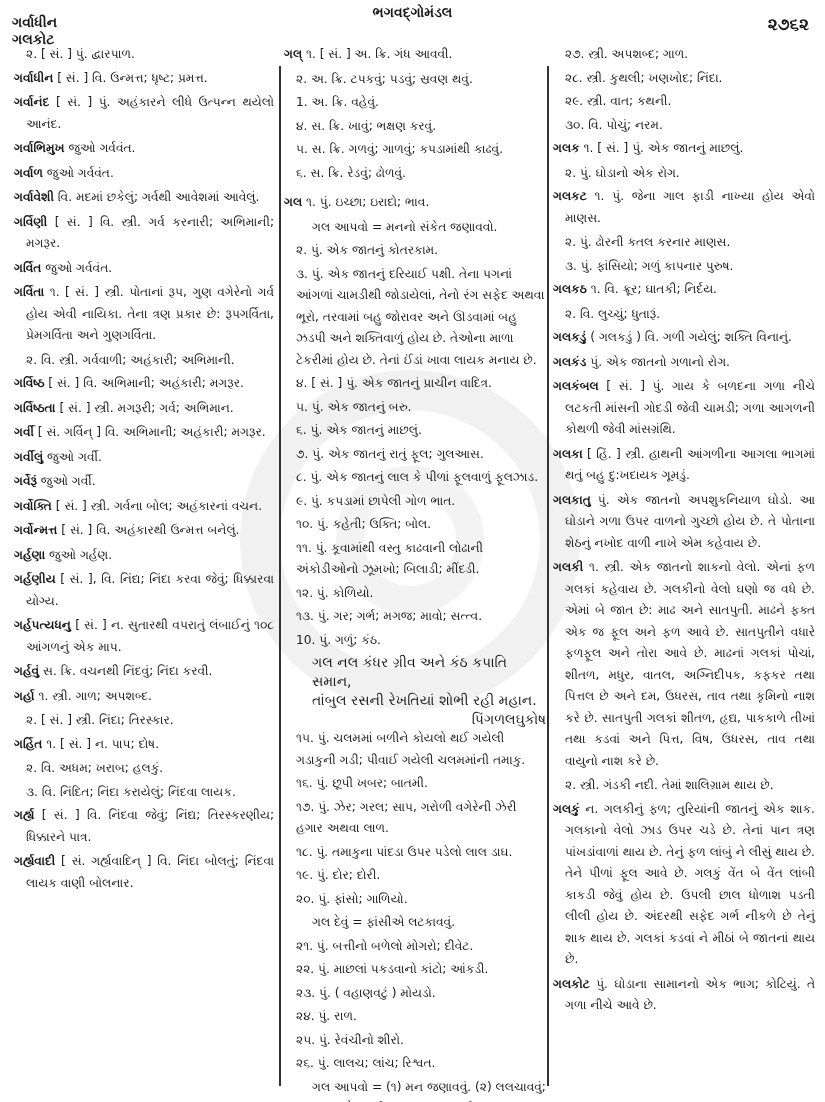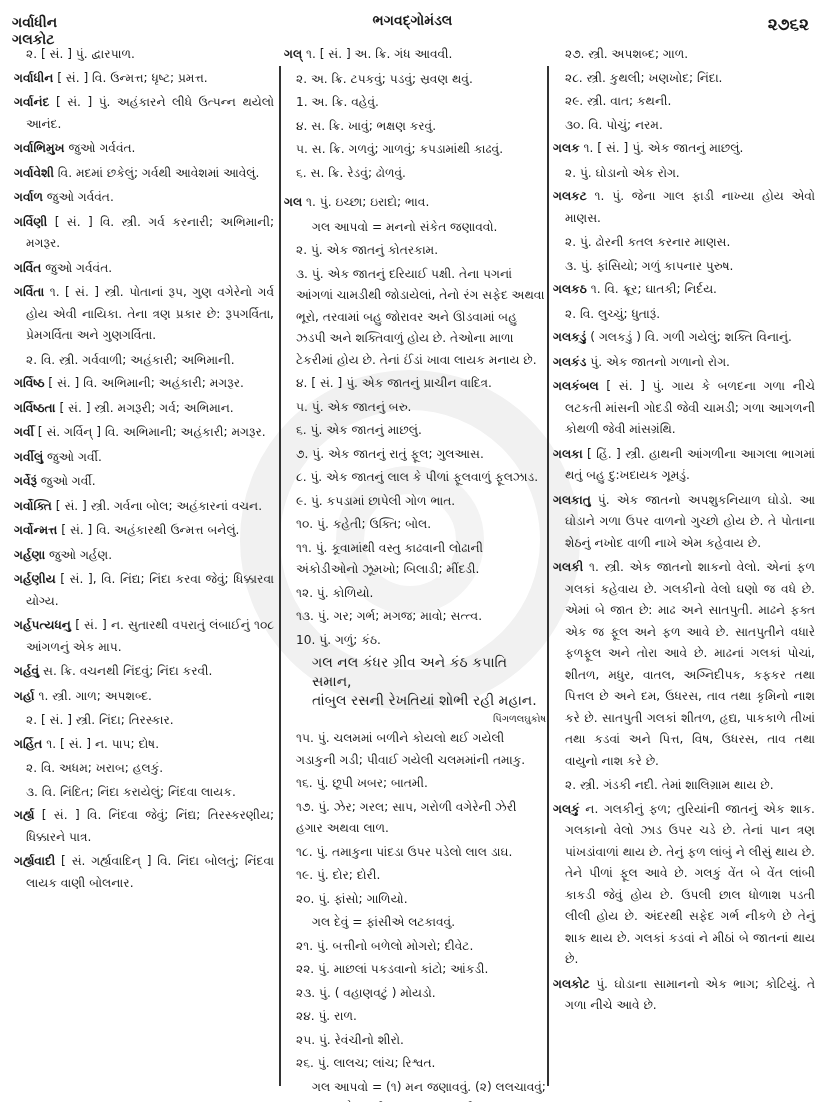--- a/index.html
+++ b/index.html
@@ -6,37 +6,37 @@
   body {
     width: 825px; height: 1102px; position: relative; overflow: hidden;
     font-family: "DejaVu Sans", sans-serif; color: #1a1a1a;
   }
   .watermark {
     position: absolute; left: 230px; top: 360px; width: 360px; height: 360px;
     pointer-events: none;
   }
   .header { position: absolute; top: 0; left: 0; width: 825px; height: 58px; }
   .hdr-left { position: absolute; left: 12px; top: 14px; font-weight: bold; font-size: 14px; line-height: 17px; }
-  .hdr-center { position: absolute; left: 0; width: 825px; top: 12px; text-align: center; font-weight: bold; font-size: 14px; }
+  .hdr-center { position: absolute; left: 0; width: 825px; top: 4px; text-align: center; font-weight: bold; font-size: 14px; }
   .hdr-right { position: absolute; right: 16px; top: 14px; font-weight: bold; font-size: 17px; }
   .col {
     position: absolute; top: 44px; bottom: 0;
     font-size: 12.2px; line-height: 21.5px;
   }
   .col1 { left: 14px; width: 260px; }
   .col2 { left: 284px; width: 262px; }
   .col3 { left: 553px; width: 262px; }
   .rule { position: absolute; top: 66px; width: 1.5px; background: #333; }
   .rule1 { left: 279px; height: 1020px; }
   .rule2 { left: 547px; height: 1020px; }
   .entry { margin: 0 0 3px 0; text-indent: 0; padding-left: 12px; text-indent: -12px; text-align: justify; }
   .sub { padding-left: 12px; text-indent: 0; margin: 0 0 2px 0; }
   .hw { font-weight: bold; }
   .quote { padding-left: 28px; font-size: 14px; line-height: 19px; margin: 0; }
-  .cite { text-align: right; font-size: 10px; line-height: 18px; margin: 0; }
+  .cite { text-align: right; font-size: 14px; line-height: 18px; margin: 0; }
   .idiom { padding-left: 28px; margin: 0 0 2px 0; }
   .gap { height: 6px; }
 </style>
 </head>
 <body>
 
 <svg class="watermark" viewBox="0 0 360 360">
   <circle cx="180" cy="180" r="150" fill="none" stroke="#f1f1f1" stroke-width="40"></circle>
   <circle cx="180" cy="180" r="60" fill="none" stroke="#f3f3f3" stroke-width="28"></circle>
 </svg>
@@ -51,22 +51,22 @@
 </div>
 
 <div class="rule rule1"></div>
 <div class="rule rule2"></div>
 
 <div class="col col1">
   <p class="sub">૨. [ સં. ] પું. દ્વારપાળ.</p>
   <p class="entry"><span class="hw">ગર્વાધીન</span><span> [ સં. ] વિ. ઉન્મત્ત; ધૃષ્ટ; પ્રમત્ત.</span></p>
   <p class="entry"><span class="hw">ગર્વાનંદ</span><span> [ સં. ] પું. અહંકારને લીધે ઉત્પન્ન થયેલો આનંદ.</span></p>
   <p class="entry"><span class="hw">ગર્વાભિમુખ</span><span> જુઓ ગર્વવંત.</span></p>
+  <p class="entry"><span class="hw">ગર્વાળ</span><span> જુઓ ગર્વવંત.</span></p>
   <p class="entry"><span class="hw">ગર્વાવેશી</span><span> વિ. મદમાં છકેલું; ગર્વથી આવેશમાં આવેલું.</span></p>
-  <p class="entry"><span class="hw">ગર્વાળ</span><span> જુઓ ગર્વવંત.</span></p>
   <p class="entry"><span class="hw">ગર્વિણી</span><span> [ સં. ] વિ. સ્ત્રી. ગર્વ કરનારી; અભિમાની; મગરૂર.</span></p>
   <p class="entry"><span class="hw">ગર્વિત</span><span> જુઓ ગર્વવંત.</span></p>
   <p class="entry"><span class="hw">ગર્વિતા</span><span> ૧. [ સં. ] સ્ત્રી. પોતાનાં રૂપ, ગુણ વગેરેનો ગર્વ હોય એવી નાયિકા. તેના ત્રણ પ્રકાર છે: રૂપગર્વિતા, પ્રેમગર્વિતા અને ગુણગર્વિતા.</span></p>
   <p class="sub">૨. વિ. સ્ત્રી. ગર્વવાળી; અહંકારી; અભિમાની.</p>
   <p class="entry"><span class="hw">ગર્વિષ્ઠ</span><span> [ સં. ] વિ. અભિમાની; અહંકારી; મગરૂર.</span></p>
   <p class="entry"><span class="hw">ગર્વિષ્ઠતા</span><span> [ સં. ] સ્ત્રી. મગરૂરી; ગર્વ; અભિમાન.</span></p>
   <p class="entry"><span class="hw">ગર્વી</span><span> [ સં. ગર્વિન્ ] વિ. અભિમાની; અહંકારી; મગરૂર.</span></p>
   <p class="entry"><span class="hw">ગર્વીલું</span><span> જુઓ ગર્વી.</span></p>
   <p class="entry"><span class="hw">ગર્વેરૂં</span><span> જુઓ ગર્વી.</span></p>
   <p class="entry"><span class="hw">ગર્વોક્તિ</span><span> [ સં. ] સ્ત્રી. ગર્વના બોલ; અહંકારનાં વચન.</span></p>

